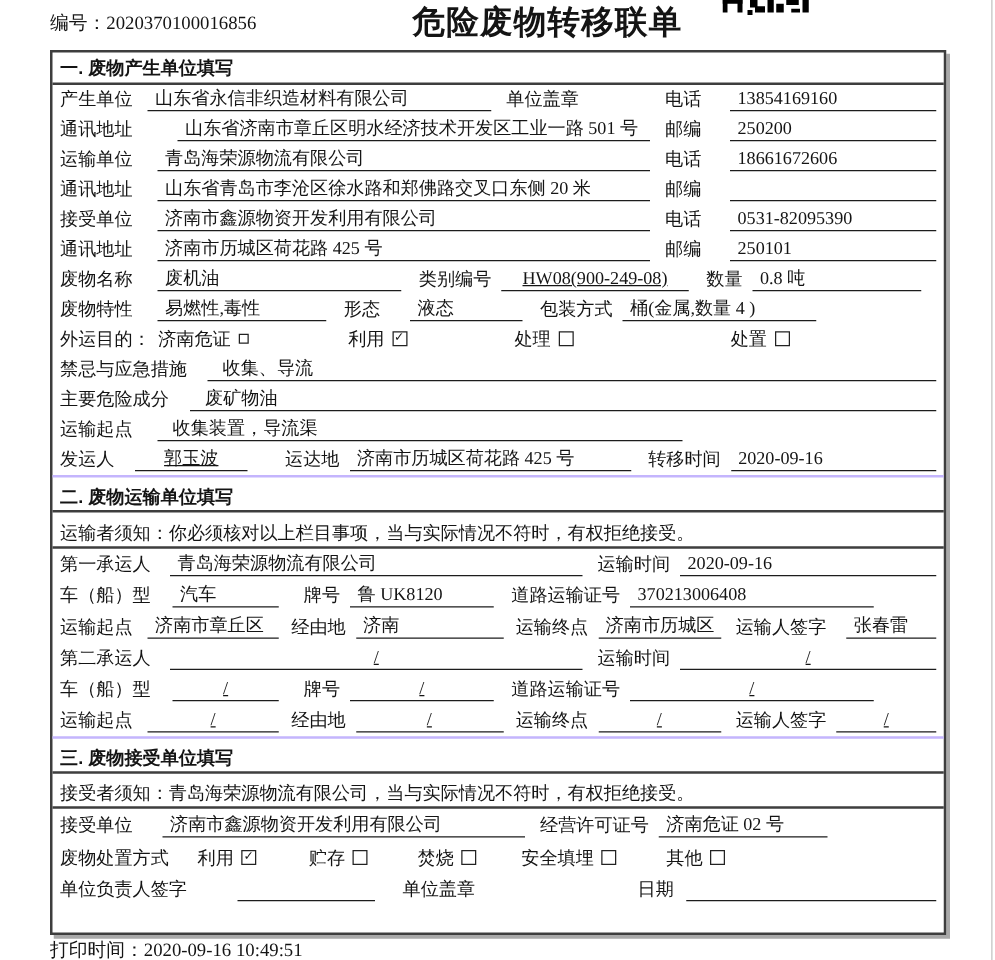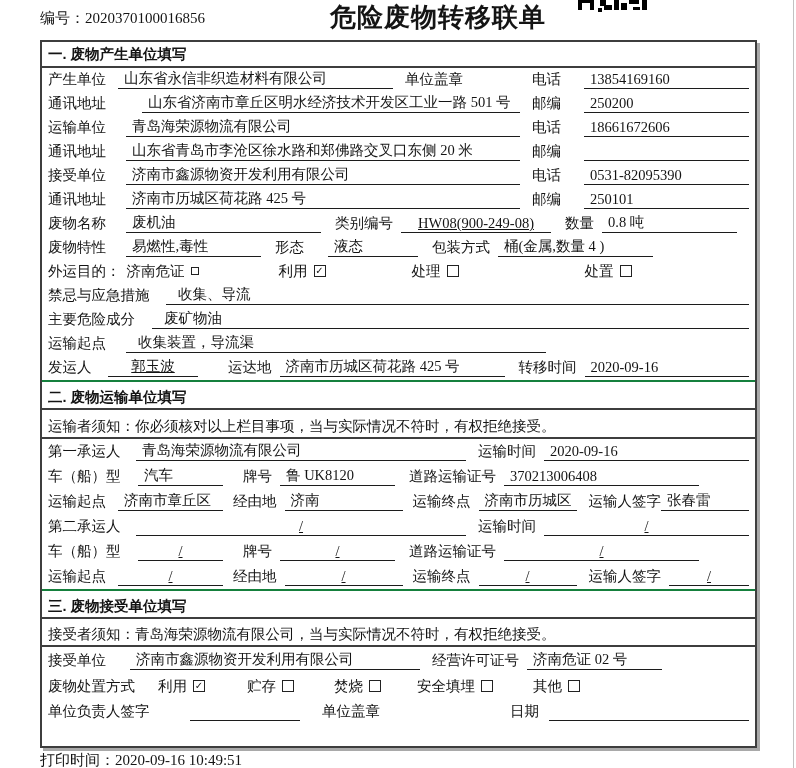--- a/index.html
+++ b/index.html
@@ -22,21 +22,21 @@
   .form-table {
     position:absolute; left:40px; top:40px; width:717px; height:708px;
     border:2px solid #3e3e3e; box-shadow:3px 3px 0 #a9a9a9;
     display:flex; flex-direction:column; background:#fff;
   }
   .sec-head {
     height:26px; padding:3px 0 0 6px; font-weight:bold; font-size:14.5px;
     font-family:"Liberation Sans","DejaVu Sans",sans-serif;
     border-bottom:2px solid #3e3e3e; white-space:nowrap;
   }
-  .sec-head.mid { height:30px; padding-top:6px; border-top:2px solid #15803d; }
+  .sec-head.mid { height:30px; padding-top:6px; border-top:2px solid #c4b5fd; }
   .notice-row {
     height:29px; padding:7px 0 0 6px; border-bottom:2px solid #3e3e3e; white-space:nowrap;
   }
   .notice-row.n2 { height:28px; padding-top:6px; }
 
   .row { display:flex; align-items:flex-end; height:24px; padding:0 6px 3px 6px; }
   .row.r25 { height:25px; }
   .row.r26 { height:26px; }
 
   .lbl { white-space:nowrap; flex:0 0 auto; }
@@ -221,21 +221,21 @@
   </div>
 
   <div class="row r25">
     <span class="lbl" style="width:62px">运输起点</span>
     <span class="val" style="width:105px;margin-left:8px">济南市章丘区</span>
     <span class="lbl" style="margin-left:10px">经由地</span>
     <span class="val" style="width:118px;margin-left:8px">济南</span>
     <span class="lbl" style="margin-left:10px">运输终点</span>
     <span class="val" style="width:98px;margin-left:8px">济南市历城区</span>
     <span class="lbl" style="margin-left:12px">运输人签字</span>
-    <span class="val fx" style="margin-left:0">张春雷</span>
+    <span class="val fx" style="margin-left:16px">张春雷</span>
   </div>
 
   <div class="row r25">
     <span class="lbl" style="width:80px">第二承运人</span>
     <span class="val c" style="width:330px;margin-left:8px">/</span>
     <span class="lbl" style="margin-left:12px">运输时间</span>
     <span class="val c fx" style="margin-left:8px">/</span>
   </div>
 
   <div class="row r25">

